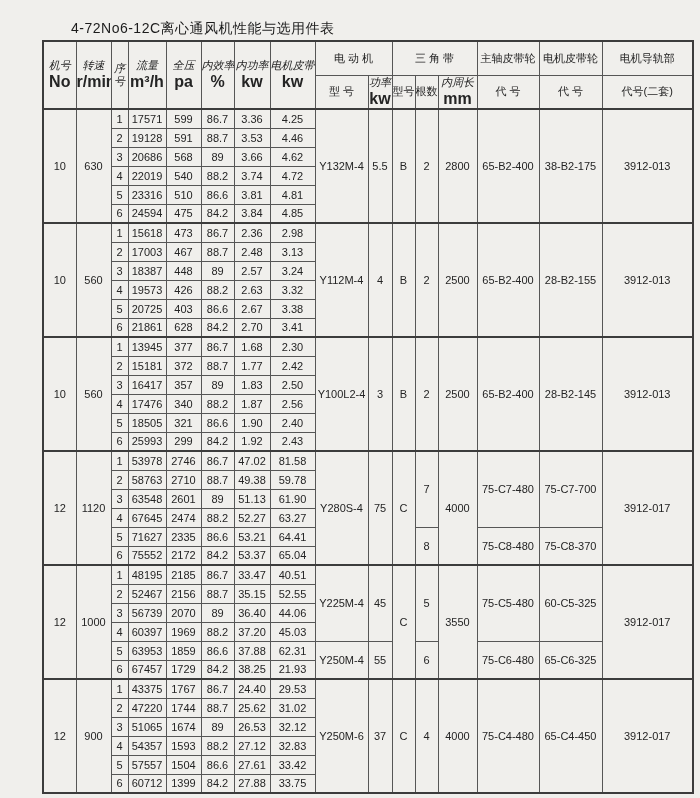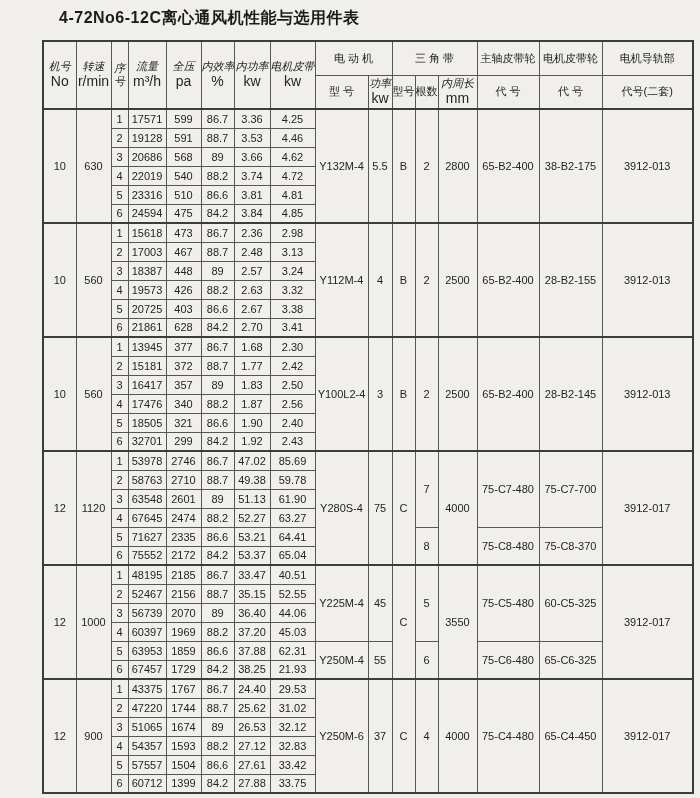--- a/index.html
+++ b/index.html
@@ -6,40 +6,40 @@
   body {
     width:700px; height:798px;
     background:#f0efec;
     font-family:"Liberation Sans","DejaVu Sans",sans-serif;
     color:#242424;
     overflow:hidden;
   }
   .page { position:relative; width:700px; height:798px; }
   .title {
     position:absolute; left:55px; top:4px;
-    font-size:16px; font-weight:bold; color:#1c1c1c;
-    letter-spacing:0.5px; margin:4px; white-space:nowrap;
+    font-size:14px; font-weight:normal; color:#1c1c1c;
+    letter-spacing:0.5px; margin:16px; white-space:nowrap;
   }
   table.spec {
     position:absolute; left:42px; top:40px;
     width:650px;
     border-collapse:collapse; table-layout:fixed;
     border:2px solid #3c3c3c;
   }
   .spec th, .spec td {
     border:1px solid #565656;
     text-align:center; vertical-align:middle;
     padding:0; font-weight:normal;
     white-space:nowrap; overflow:hidden;
     font-size:11px; color:#242424;
   }
   .spec thead tr { height:34px; }
   .spec thead th { line-height:1.2; }
   .spec thead th .line { display:block;font-style:italic; }
-  .spec thead th .u { display:block; font-size:14px; }
+  .spec thead th .u { display:block; font-size:16px;font-weight:bold; }
   .spec tbody tr { height:19px; }
   .spec tbody tr.group-start td { border-top:2px solid #3c3c3c; }
 </style>
 </head>
 <body>
 
 <div class="page">
   <h1 class="title">4-72No6-12C离心通风机性能与选用件表</h1>
 
   <table class="spec">
@@ -280,35 +280,35 @@
         <tr>
           <td>5</td>
           <td>18505</td>
           <td>321</td>
           <td>86.6</td>
           <td>1.90</td>
           <td>2.40</td>
         </tr>
         <tr>
           <td>6</td>
-          <td>32701</td>
+          <td>25993</td>
           <td>299</td>
           <td>84.2</td>
           <td>1.92</td>
           <td>2.43</td>
         </tr>
         <tr class="group-start">
           <td rowspan="6">12</td>
           <td rowspan="6">1120</td>
           <td>1</td>
           <td>53978</td>
           <td>2746</td>
           <td>86.7</td>
           <td>47.02</td>
-          <td>85.69</td>
+          <td>81.58</td>
           <td rowspan="6">Y280S-4</td>
           <td rowspan="6">75</td>
           <td rowspan="6">C</td>
           <td rowspan="4">7</td>
           <td rowspan="6">4000</td>
           <td rowspan="4">75-C7-480</td>
           <td rowspan="4">75-C7-700</td>
           <td rowspan="6">3912-017</td>
         </tr>
         <tr>

